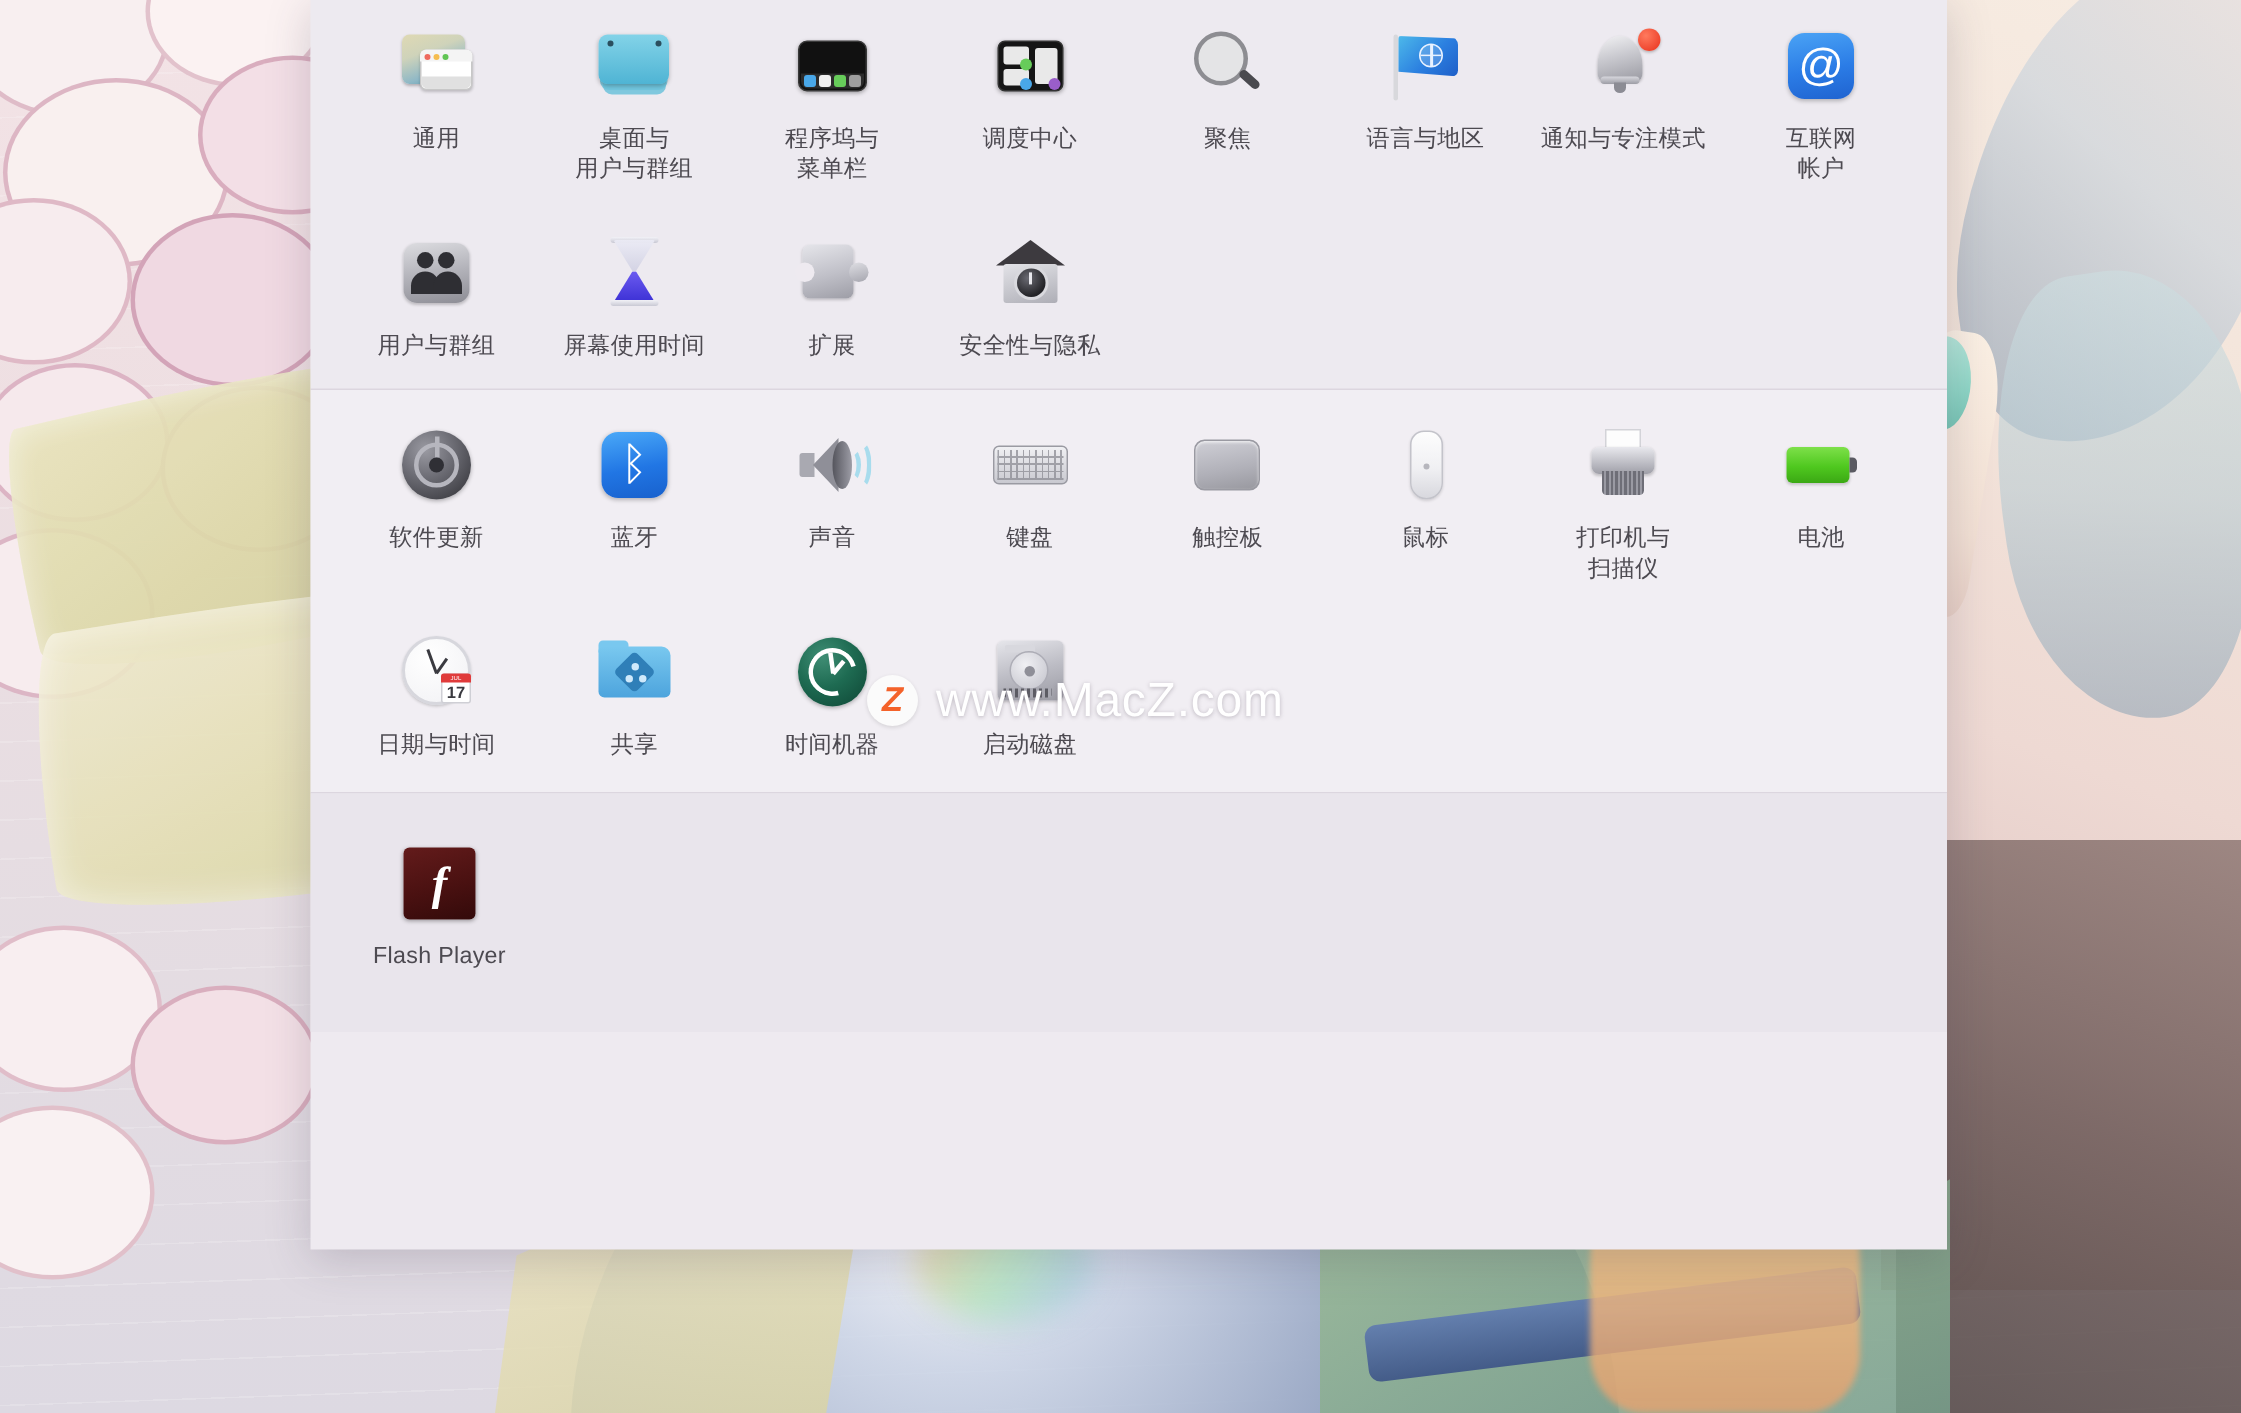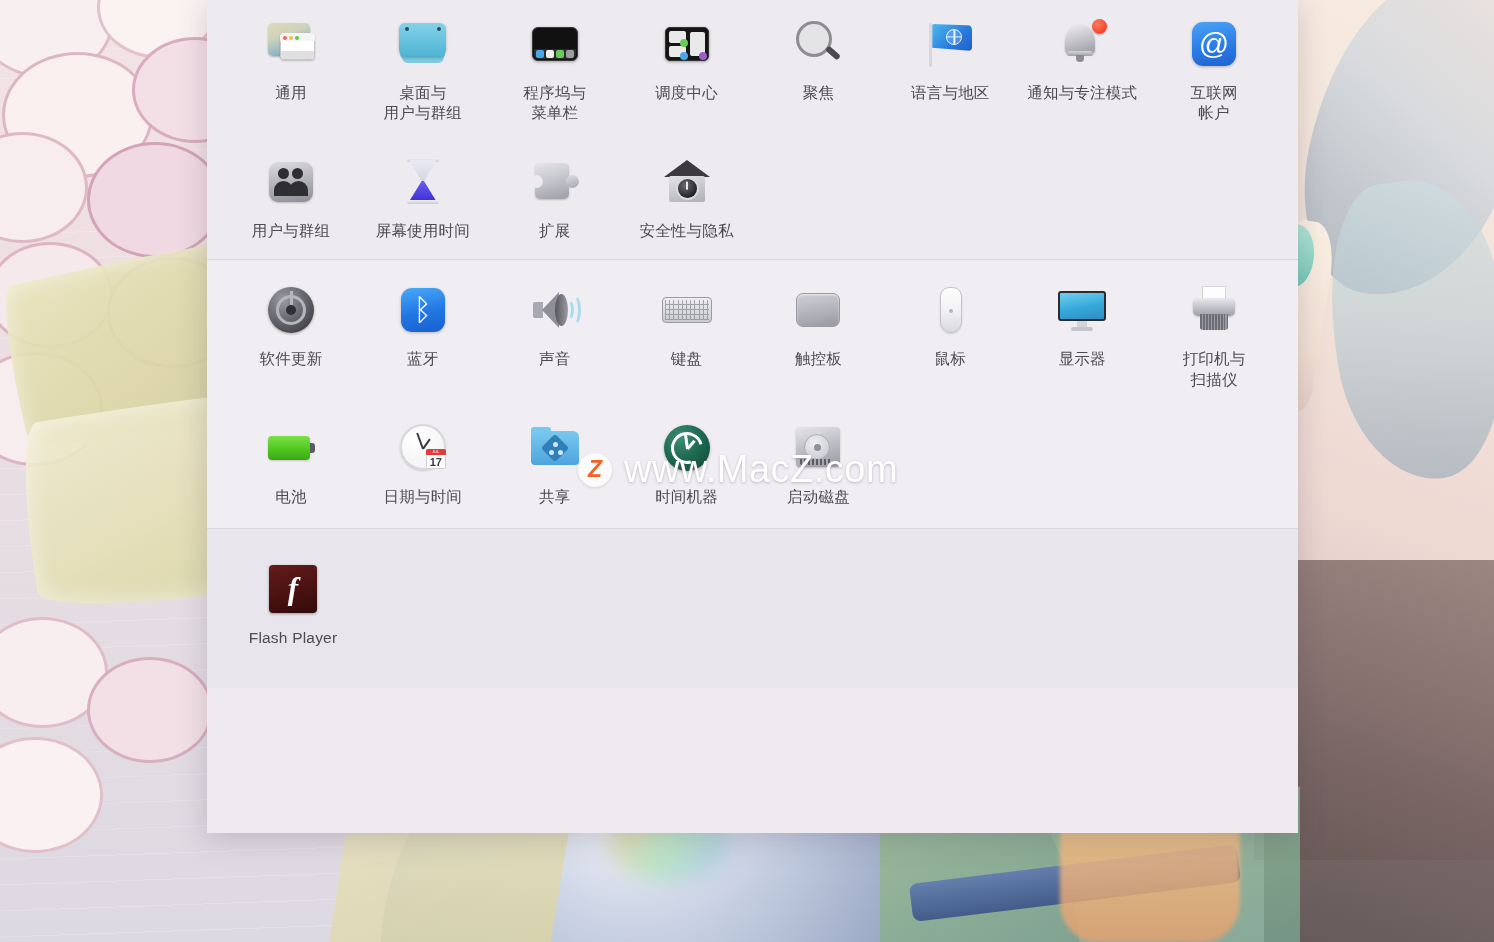--- a/index.html
+++ b/index.html
@@ -414,21 +414,21 @@
     pointer-events:none;
   }
   #wm-badge{
     width:34px;height:34px;border-radius:50%;
     background:#fbfbfb;
     display:flex;align-items:center;justify-content:center;
     font-size:23px;font-weight:bold;font-style:italic;color:#f4622a;
     box-shadow:0 1px 3px rgba(0,0,0,.12);
   }
   #wm-text{
-    font-size:38px;color:#ffffff;letter-spacing:.5px;
+    font-size:32px;color:#ffffff;letter-spacing:.5px;
     text-shadow:0 1px 3px rgba(120,110,125,.45);
   }
 </style>
 </head>
 <body>
 
 <div id="wallpaper">
   <div id="left-flowers">
     <div class="hydrangea" style="left:20px;top:10px;width:130px;height:105px;background:#f8eff0;box-shadow:0 0 0 3px #dfbcc8;"></div>
     <div class="hydrangea" style="left:140px;top:0px;width:115px;height:95px;background:#fbf2f2;box-shadow:0 0 0 3px #e2c2cc;"></div>
@@ -691,30 +691,20 @@
       <div class="cell">
         <div class="icon-wrap">
           <div class="ic ic-mouse">
               <div class="body"></div>
               <div class="dot"></div>
             </div>
         </div>
         <div class="label">鼠标</div>
       </div>
 
-      <div class="cell">
-        <div class="icon-wrap">
-          <div class="ic ic-disp">
-              <div class="screen"></div>
-              <div class="stand"></div>
-              <div class="base"></div>
-            </div>
-        </div>
-        <div class="label">显示器</div>
-      </div>
 
       <div class="cell">
         <div class="icon-wrap">
           <div class="ic ic-print">
               <div class="paper"></div>
               <div class="body"></div>
               <div class="out"></div>
             </div>
         </div>
         <div class="label">打印机与

